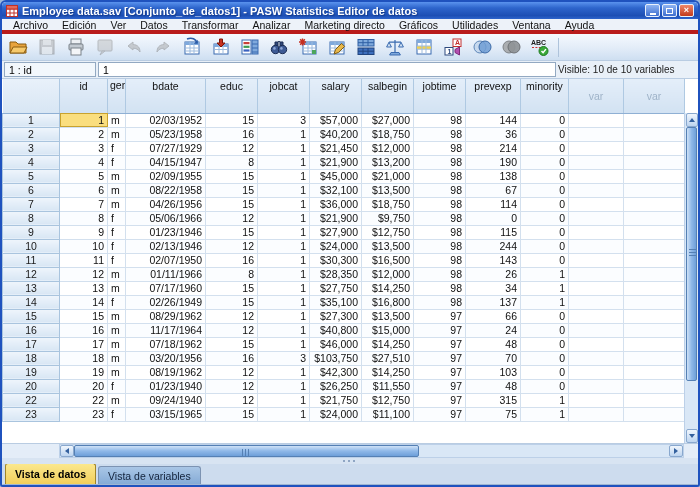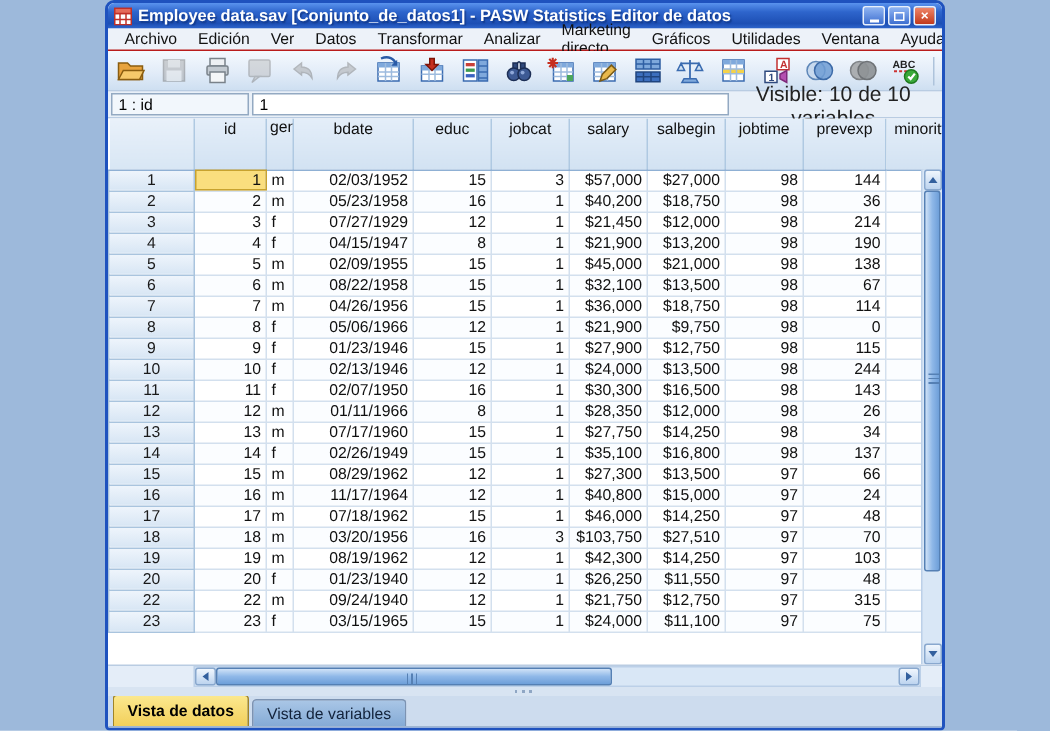--- a/index.html
+++ b/index.html
@@ -1,18 +1,18 @@
 <!DOCTYPE html>
 <html><head>
 <meta charset="utf-8">
 <style>
   * { margin:0; padding:0; box-sizing:border-box; }
   html,body { background:#9DB9DB; font-family:"Liberation Sans", sans-serif; }
   .window {
-    width:560px; height:487px; margin:0 auto;
+    width:700px; height:487px; margin:0 auto;
     border:2px solid #1F52BE; border-radius:6px 6px 3px 3px;
     background:#DCE6F2; display:flex; flex-direction:column; overflow:hidden;
   }
   
   .titlebar {
     height:17px; flex:0 0 17px; display:flex; align-items:center; padding:0 4px;
     background:linear-gradient(180deg,#5A93EE 0%,#2E65CC 35%,#1D4FB4 80%,#2E65CC 100%);
     border-radius:4px 4px 0 0;
   }
   .app-icon { width:12px; height:12px; margin-right:4px; flex:0 0 12px; }
@@ -22,21 +22,21 @@
   .win-btn {
     width:15px; height:13px; border:1px solid #E8F0FC; border-radius:2px;
     background:linear-gradient(180deg,#8FB4F2,#3E6FD0); color:#fff; font-size:9px;
     line-height:11px; text-align:center; font-weight:bold; cursor:default;
   }
   .win-btn.close { background:linear-gradient(180deg,#F0876A,#C23A1C); }
   .min-glyph { display:block; width:6px; height:2px; background:#fff; margin:8px auto 0; }
   .max-glyph { display:block; width:7px; height:6px; border:1.5px solid #fff; margin:2.5px auto 0; }
   
   .menubar {
-    height:15px; flex:0 0 15px; background:#EDF2F9; border-bottom:1px solid #b91c1c;
+    height:15px; flex:0 0 15px; background:#EDF2F9; border-bottom:4px solid #b91c1c;
     display:flex; align-items:flex-end; font-size:10.5px; color:#111; padding-left:4px;
   }
   .menu-item { padding:0 7px; height:100%; display:flex; align-items:center; cursor:default; }
   
   .toolbar {
     height:27px; flex:0 0 27px; display:flex; align-items:center; padding:1px 3px; gap:4px;
     background:linear-gradient(180deg,#F5F9FE 0%,#E2ECF8 55%,#CEDFF1 100%);
     border-bottom:1px solid #B9CCE2;
   }
   .tb { width:25px; height:23px; border:1px solid transparent; background:transparent;
@@ -46,21 +46,21 @@
   .tb-sep { width:1px; height:19px; background:#AEC3DB; margin:0 2px; }
   
   .cellref {
     height:18px; flex:0 0 18px; background:#E9F0F8; border-bottom:1px solid #B9CCE2;
     display:flex; align-items:center; font-size:10.5px; padding:0 2px; gap:2px;
   }
   .cellref-label { width:92px; height:15px; background:#F2F7FC; border:1px solid #93A9C2;
     display:flex; align-items:center; padding:0 4px; }
   .cellref-value { flex:1; height:15px; background:#FFFFFF; border:1px solid #93A9C2;
     display:flex; align-items:center; padding:0 4px; }
-  .visible-info { width:138px; text-align:center; font-size:14px; color:#222; padding-right:3px; }
+  .visible-info { width:138px; text-align:left; font-size:10px; color:#222; padding-right:3px; }
   
   .grid-wrap { position:relative; flex:1; background:#FFFFFF; overflow:hidden;
     border-bottom:1px solid #B9CCE2; }
   table.grid { border-collapse:collapse; table-layout:fixed; width:682px; }
   .grid th, .grid td {
     height:14px; font-size:10.5px; font-weight:normal; padding:0 3px;
     border-right:1px solid #D3E0EE; border-bottom:1px solid #D3E0EE;
     white-space:nowrap; overflow:hidden; color:#101010; text-align:right;
   }
   .grid thead th {

